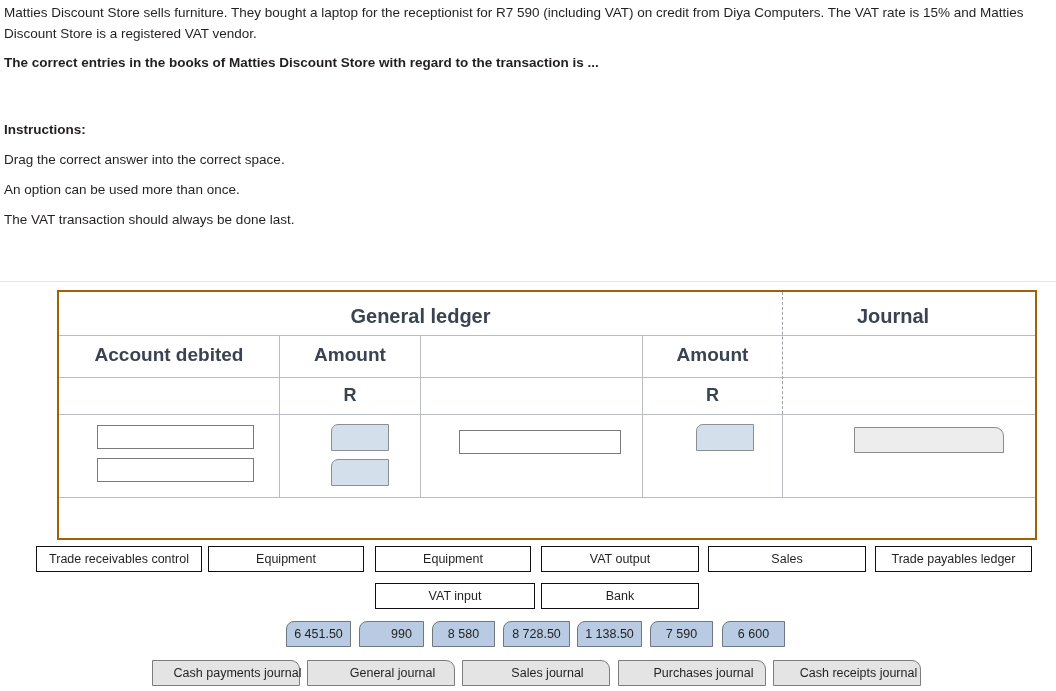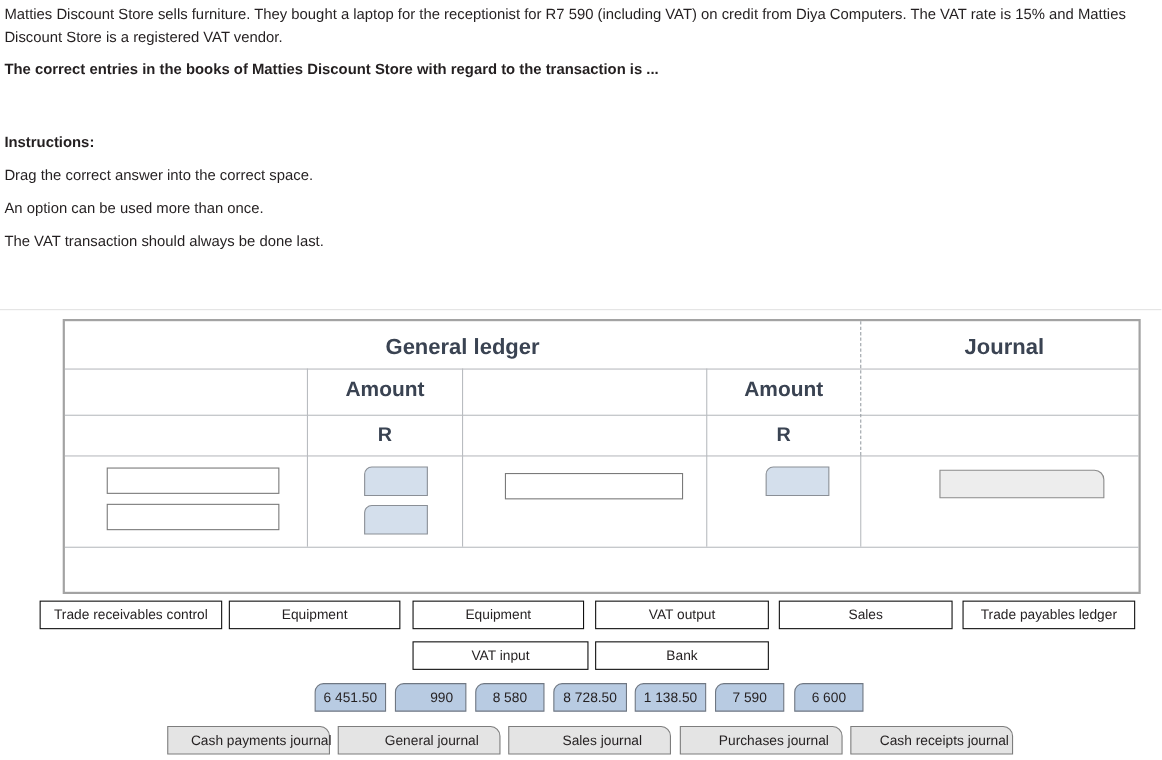--- a/index.html
+++ b/index.html
@@ -62,21 +62,21 @@
     background: #e3e3e3;
   }
 
   
   .table-wrap {
     position: absolute;
     left: 57px;
     top: 290px;
     width: 980px;
     height: 250px;
-    border: 2px solid #a3a3a3;
+    border: 2px solid #a16207;
     box-sizing: border-box;
     background: #ffffff;
   }
   .cell-line {
     position: absolute;
     background: #b9bcc0;
   }
   .vline { width: 1px; }
   .hline { height: 1px; }
   .dashline {
@@ -186,22 +186,23 @@
   <div class="cell-line hline" style="left:0; top:205px; width:976px;"></div>
 
   <div class="cell-line vline" style="left:220px; top:43px; height:162px;"></div>
   <div class="cell-line vline" style="left:361px; top:43px; height:162px;"></div>
   <div class="cell-line vline" style="left:583px; top:43px; height:162px;"></div>
   <div class="cell-line vline" style="left:723px; top:122px; height:83px;"></div>
 
   <div class="dashline" style="left:723px; top:0; height:122px;"></div>
 
   <div class="hdr" style="left:0; top:14px; width:723px;">General ledger</div>
-  <div class="hdr" style="left:728px; top:14px; width:252px;">Journal</div>
-
+  <div class="hdr" style="left:708px; top:14px; width:252px;">Journal</div>
+
+  <div class="hdr-sub" style="left:0; top:53px; width:220px;">Account debited</div>
   <div class="hdr-sub" style="left:221px; top:53px; width:140px;">Amount</div>
   <div class="hdr-sub" style="left:584px; top:53px; width:139px;">Amount</div>
 
   <div class="r-mark" style="left:221px; top:94px; width:140px;">R</div>
   <div class="r-mark" style="left:584px; top:94px; width:139px;">R</div>
 
   <div class="dz dz-text" style="left:38px; top:133px; width:157px; height:24px;"></div>
   <div class="dz dz-text" style="left:38px; top:166px; width:157px; height:24px;"></div>
 
   <div class="dz dz-amount" style="left:272px; top:132px; width:58px; height:27px;"></div>

